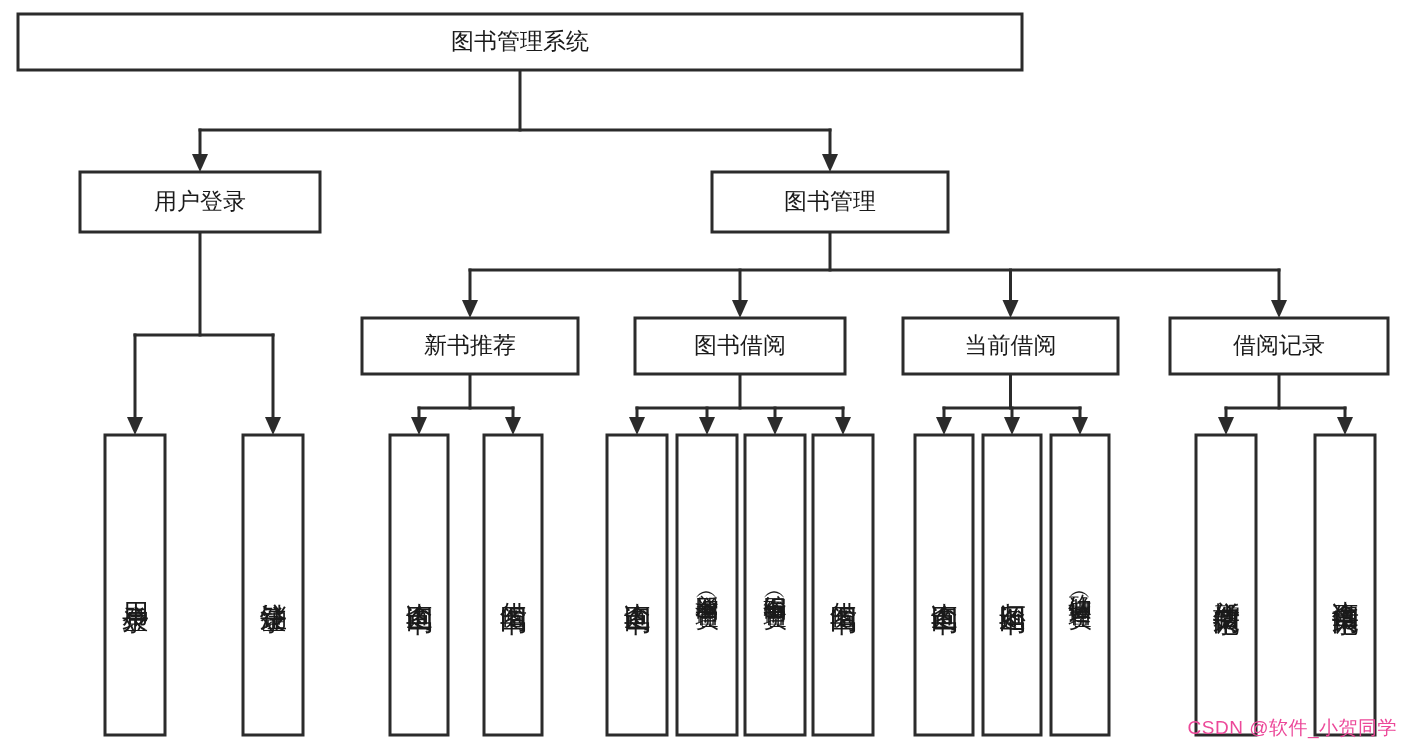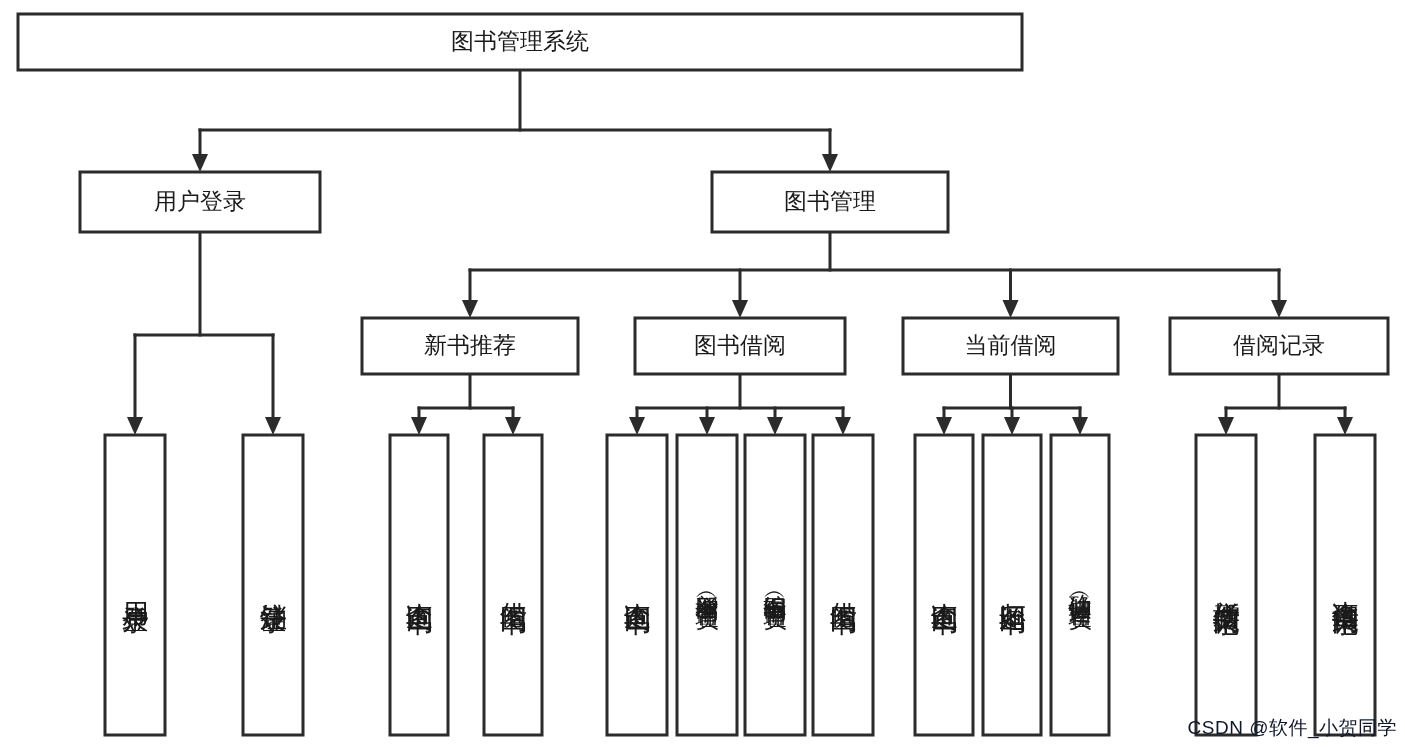--- a/index.html
+++ b/index.html
@@ -62,21 +62,21 @@
     text-align: center;
     white-space: nowrap;
     pointer-events: none;
   }
   .watermark {
     position: absolute;
     right: 8px;
     bottom: 6px;
     font-family: "Liberation Sans", "DejaVu Sans", sans-serif;
     font-size: 19px;
-    color: #0f172a;
+    color: #ec4899;
     letter-spacing: 0.5px;
     white-space: nowrap;
   }
 </style>
 </head>
 <body>
 
 <div id="diagram-root">
 
   <svg class="canvas" viewBox="0 0 1405 747">

